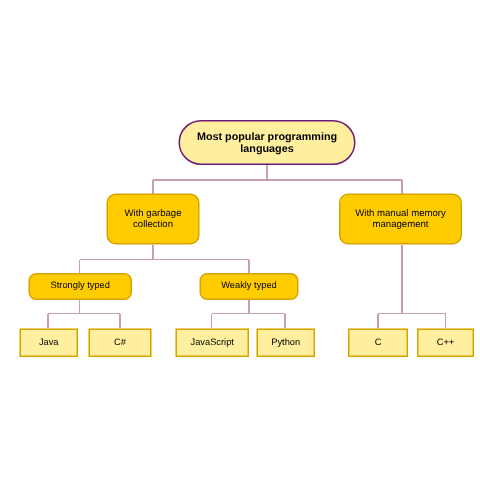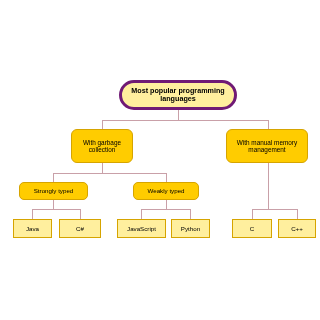--- a/index.html
+++ b/index.html
@@ -28,21 +28,21 @@
     display: flex;
     align-items: center;
     justify-content: center;
     text-align: center;
     color: #000000;
     line-height: 1.15;
     z-index: 2;
   }
   .node-root {
     background: #ffef9e;
-    border: 3px solid #701a75;
+    border: 1px solid #701a75;
     border-radius: 15px;
     font-size: 7.2px;
     font-weight: bold;
     padding: 1px 6px;
   }
   .node-l2 {
     background: #ffcc00;
     border: 1px solid #d6a400;
     border-radius: 6px;
     font-size: 6.4px;

